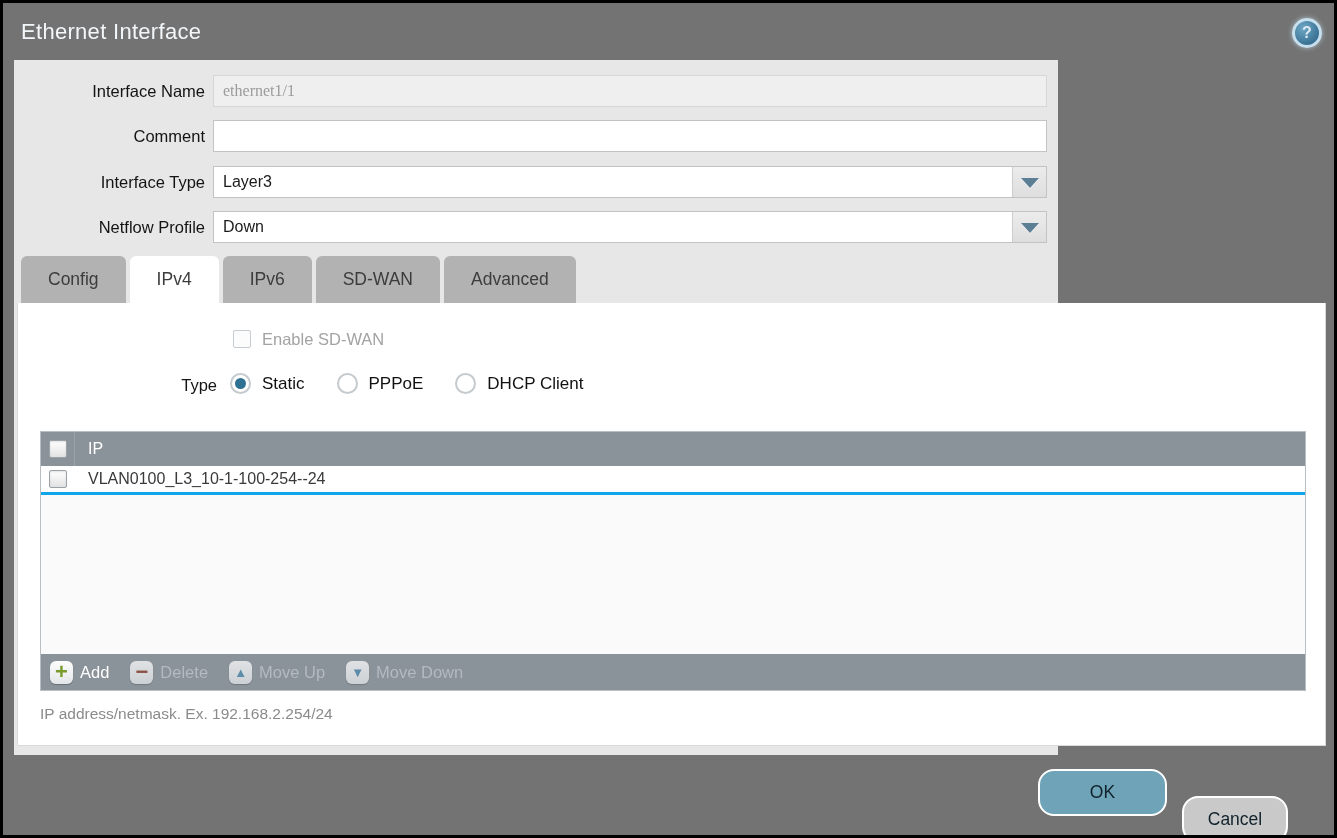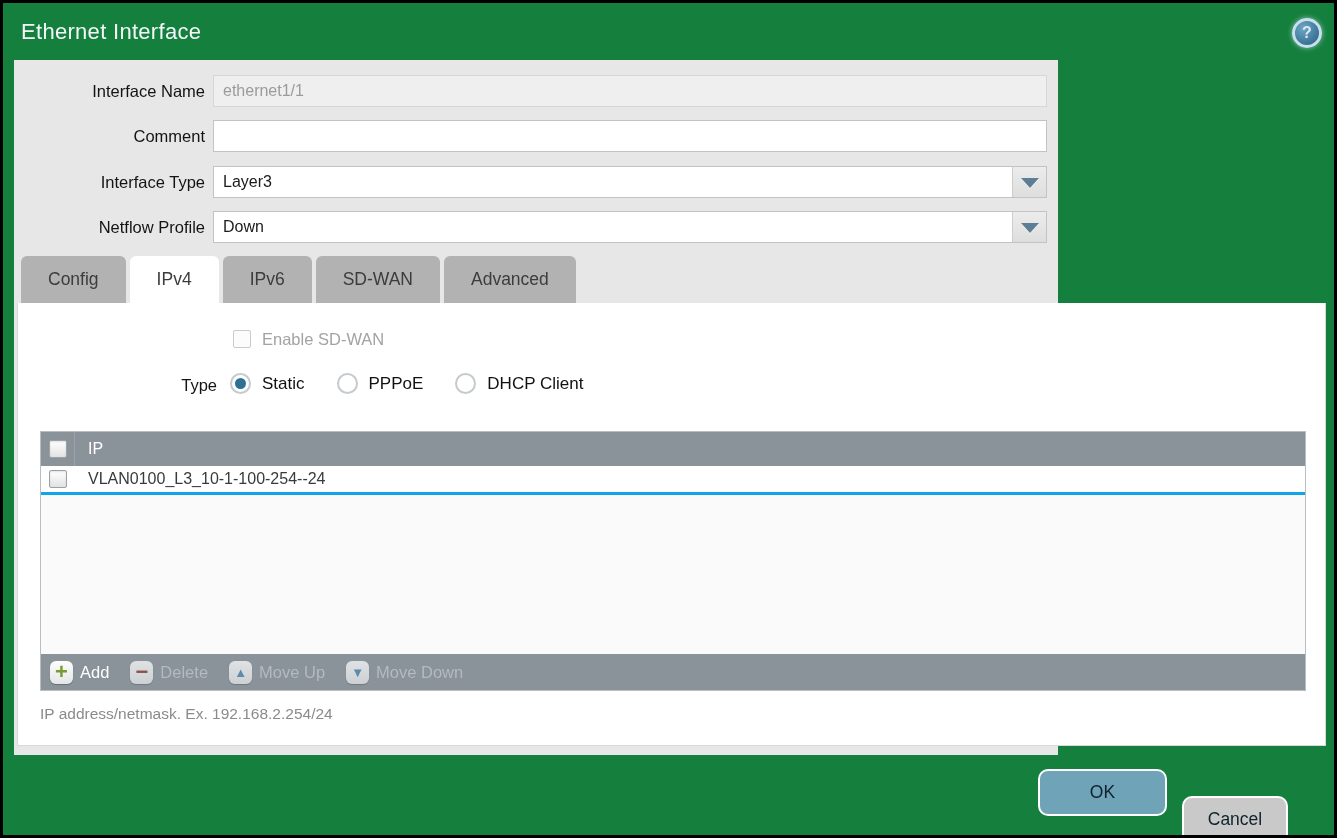--- a/index.html
+++ b/index.html
@@ -1,41 +1,41 @@
 <!DOCTYPE html>
 <html><head>
 <meta charset="utf-8">
 <style>
   * { margin:0; padding:0; box-sizing:border-box; }
   html,body { width:1337px; height:838px; background:#000; }
   body { font-family:"Liberation Sans","DejaVu Sans",sans-serif; }
 
   .window { position:relative; width:1337px; height:838px;
-    background:#15803d; border:3px solid #000; overflow:hidden; }
+    background:#737373; border:3px solid #000; overflow:hidden; }
 
   
   .titlebar { position:absolute; left:0; top:0; width:1331px; height:54px; }
   .title { position:absolute; left:18px; top:16px; color:#f3f7f9;
     font-size:22px; font-weight:normal; letter-spacing:0.3px; }
   .help-icon { position:absolute; right:12px; top:15px; width:30px; height:30px;
     border-radius:50%; background:radial-gradient(circle at 35% 30%, #6ea6c4, #3b7396 70%);
     border:3px solid #c8e0ee; box-shadow:0 0 5px rgba(200,225,240,.7);
     color:#dceaf3; font-size:16px; font-weight:bold; text-align:center;
     line-height:24px; cursor:pointer; }
 
   
   .content { position:absolute; left:11px; top:57px; width:1044px; height:695px;
     background:#e7e7e7; }
 
   .form-row { position:absolute; left:0; height:32px; width:100%; }
   .form-label { position:absolute; left:0; top:0; width:191px; height:32px;
     line-height:32px; text-align:right; font-size:16.5px; color:#141414; }
   .form-field { position:absolute; left:199px; top:0; right:11px; height:32px; }
   .text-input { width:100%; height:32px; border:1px solid #c3c3c3; background:#fff;
-    font-family:Liberation Sans, sans-serif; font-size:16px; color:#1a1a1a; padding:0 9px; outline:none; }
+    font-family:Liberation Serif, serif; font-size:16px; color:#1a1a1a; padding:0 9px; outline:none; }
   .text-input.disabled { background:#efefef; color:#9b9b9b; border-color:#d6d6d6; }
 
   .dropdown { position:absolute; left:0; right:0; top:0; height:32px;
     border:1px solid #c3c3c3; background:#fff; cursor:pointer; }
   .dropdown-value { position:absolute; left:9px; top:0; height:30px; line-height:30px;
     font-size:16px; color:#1a1a1a; }
   .dropdown-btn { position:absolute; right:0; top:0; width:34px; height:30px;
     background:linear-gradient(#ececec,#dedede); border-left:1px solid #cdcdcd; }
   .dropdown-arrow { position:absolute; left:8px; top:11px; width:0; height:0;
     border-left:9px solid transparent; border-right:9px solid transparent;
@@ -93,21 +93,21 @@
   .tool-btn.disabled .tool-icon { opacity:.75; }
   .icon-plus  { color:#7a9c2f; font-size:22px; }
   .icon-minus { color:#8c3d2b; font-size:22px; }
   .icon-up, .icon-down { color:#4d8ab0; font-size:13px; line-height:23px; }
   .tool-label { font-size:16.5px; color:#fff; }
   .tool-btn.disabled .tool-label { color:#b3bac0; }
 
   .hint { position:absolute; left:22px; top:402px; font-size:15.5px; color:#8b8b8b; }
 
   
-  .footer-btn { position:absolute; height:47px; border-radius:10px;
+  .footer-btn { position:absolute; height:47px; border-radius:16px;
     border:2px solid #fff; font-family:inherit; font-size:17.5px; color:#10222b;
     cursor:pointer; }
   .btn-ok { left:1035px; top:766px; width:129px; background:#6fa3b8; }
   .btn-cancel { left:1179px; top:766px; width:106px; background:#c9c9c9;margin-top:27px; }
 </style>
 </head>
 <body>
 
 <div class="window">
 

